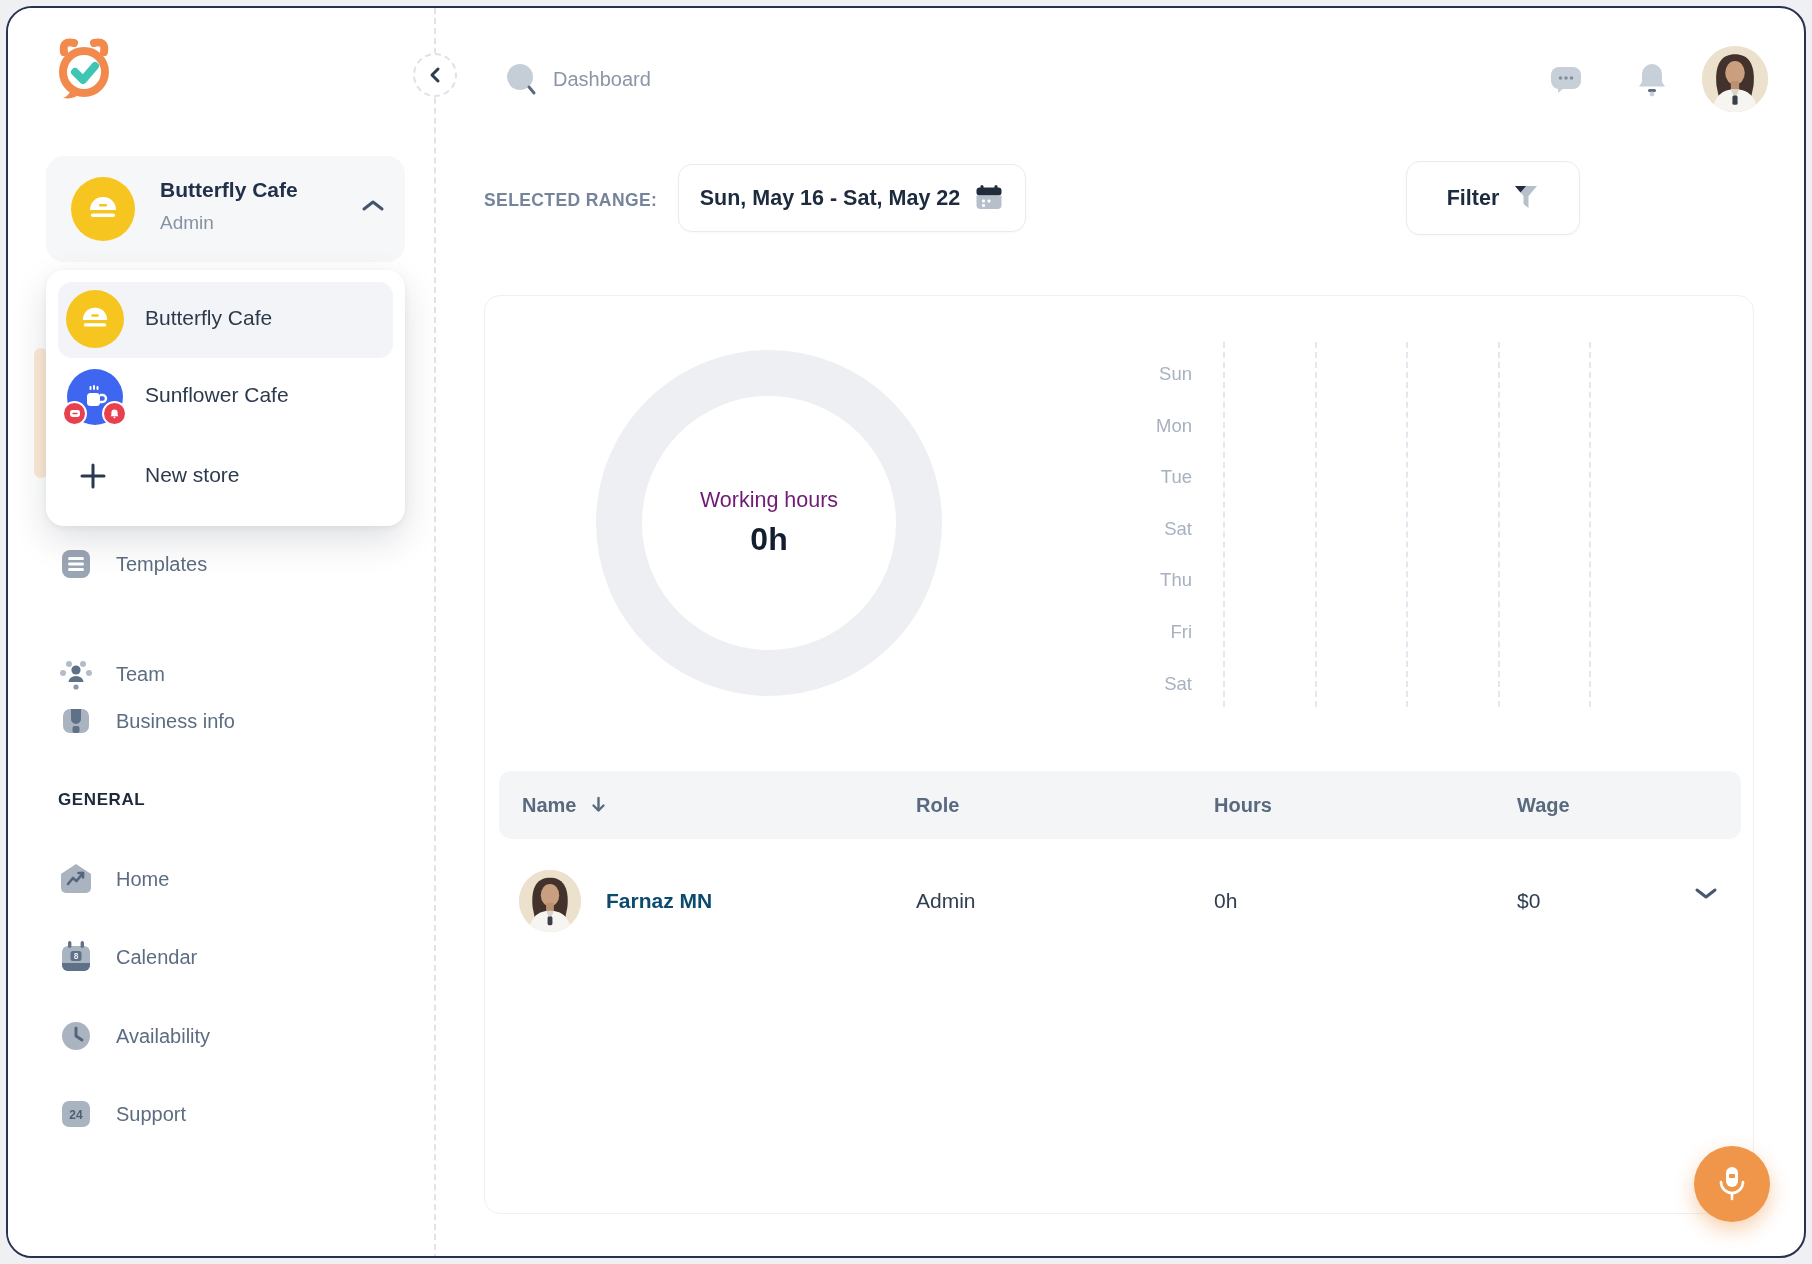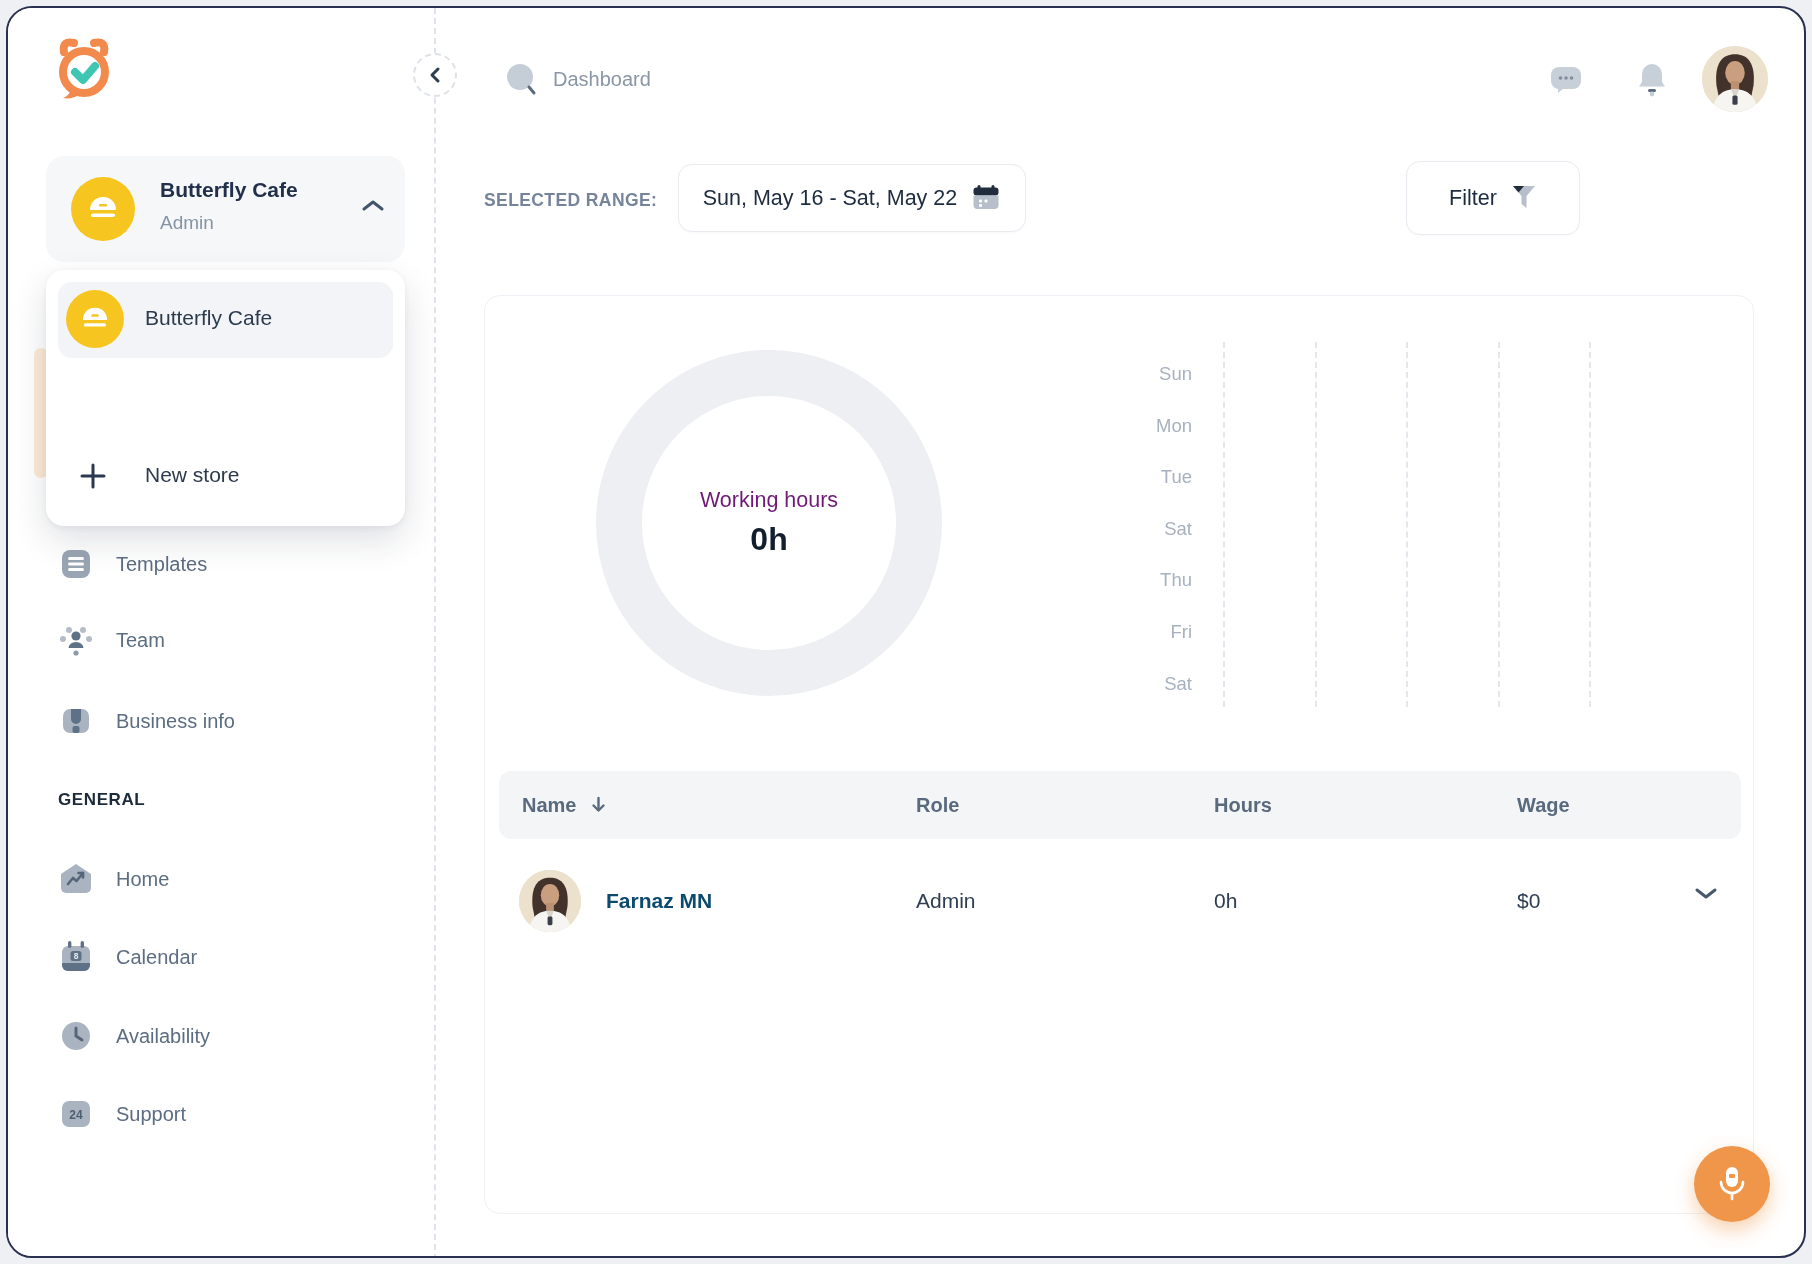--- a/index.html
+++ b/index.html
@@ -29,21 +29,21 @@
 
   
   .topbar-title { font-size:20px; color:#8a96a6; font-weight:500; }
   .round-icon-btn { cursor:pointer; }
   .avatar { border-radius:50%; overflow:hidden; background:#ece1cc; }
 
   
   .range-label { font-size:17.5px; font-weight:800; letter-spacing:.4px; color:#76849b; }
   .btn { background:#fff; border:1.5px solid #e8ebf0; border-radius:14px; display:flex; align-items:center;
          justify-content:center; gap:14px; cursor:pointer; box-shadow:0 1px 2px rgba(25,35,60,.03); }
-  .btn-label { font-size:21.5px; font-weight:400; color:#1d2b3e; }
+  .btn-label { font-size:21.5px; font-weight:700; color:#1d2b3e; }
 
   
   #panel { left:476px; top:287px; width:1270px; height:919px; background:#fff; border:1.5px solid #edf0f4; border-radius:16px; }
   .donut { left:111px; top:54px; width:346px; height:346px; border-radius:50%; border:46px solid #edeff3;
            display:flex; flex-direction:column; align-items:center; justify-content:center; gap:8px; }
   .donut-label { font-size:21.5px; color:#701a75; font-weight:500; }
   .donut-value { font-size:32px; color:#131f2e; font-weight:800; }
   .day-label { position:absolute; width:97px; text-align:right; font-size:18.5px; color:#a7b1c0; line-height:26px; }
   .gridline { position:absolute; top:46px; height:365px; width:0; border-left:2px dashed #e4e8ee; }
 
@@ -95,41 +95,65 @@
         <div class="abs icon-circle" style="left:20px; top:8px; width:58px; height:58px; background:#F6C51F;">
           <svg width="32" height="28" viewBox="0 0 34 30">
             <path d="M17 3 c8 0 13 6 13 13 H4 C4 9 9 3 17 3 Z" fill="#fff"></path>
             <rect x="13" y="10" width="8" height="2.6" rx="1.3" fill="#F6C51F"></rect>
             <rect x="5" y="19.5" width="24" height="3.6" rx="1.8" fill="#fff"></rect>
           </svg>
         </div>
         <div class="abs dd-label" style="left:99px; top:24px;">Butterfly Cafe</div>
       </div>
 
+      <div class="abs" style="left:0; top:96px; width:359px; height:70px; cursor:pointer;">
+        <div class="abs icon-circle" style="left:21px; top:3px; width:56px; height:56px; background:#3F66F0;">
+          <svg width="30" height="28" viewBox="0 0 30 28">
+            <rect x="7" y="10" width="13" height="13" rx="3.5" fill="#fff"></rect>
+            <path d="M20 12 h2.5 a3.5 3.5 0 0 1 0 7 H20" fill="none" stroke="#fff" stroke-width="2.4"></path>
+            <rect x="9.5" y="3" width="2" height="4" rx="1" fill="#fff"></rect>
+            <rect x="13" y="2" width="2" height="5" rx="1" fill="#fff"></rect>
+            <rect x="16.5" y="3" width="2" height="4" rx="1" fill="#fff"></rect>
+          </svg>
+        </div>
+        <div class="abs icon-circle" style="left:16px; top:35px; width:25px; height:25px; background:#E8404E; border:2px solid #fff;">
+          <svg width="12" height="10" viewBox="0 0 12 10">
+            <rect x="1" y="1" width="10" height="7" rx="2.4" fill="#fff"></rect>
+            <rect x="3.4" y="3.8" width="5.2" height="1.5" rx="0.75" fill="#E8404E"></rect>
+          </svg>
+        </div>
+        <div class="abs icon-circle" style="left:56px; top:35px; width:25px; height:25px; background:#E8404E; border:2px solid #fff;">
+          <svg width="11" height="11" viewBox="0 0 16 16">
+            <path d="M8 2 a4.5 4.5 0 0 1 4.5 4.5 V10 l1.2 2 H2.3 L3.5 10 V6.5 A4.5 4.5 0 0 1 8 2 Z" fill="#fff"></path>
+            <circle cx="8" cy="13.6" r="1.4" fill="#fff"></circle>
+          </svg>
+        </div>
+        <div class="abs dd-label" style="left:99px; top:17px;">Sunflower Cafe</div>
+      </div>
 
       <div class="abs" style="left:0; top:176px; width:359px; height:62px; cursor:pointer;">
         <svg class="abs" style="left:32px; top:15px;" width="30" height="30" viewBox="0 0 30 30">
           <line x1="15" y1="4" x2="15" y2="26" stroke="#2b3950" stroke-width="3" stroke-linecap="round"></line>
           <line x1="4" y1="15" x2="26" y2="15" stroke="#2b3950" stroke-width="3" stroke-linecap="round"></line>
         </svg>
         <div class="abs dd-label" style="left:99px; top:17px;">New store</div>
       </div>
     </div>
 
     <div class="abs nav-item" style="top:528px;">
       <svg class="abs nav-icon" viewBox="0 0 36 36">
         <rect x="4" y="4" width="28" height="28" rx="8" fill="#9aa5b4"></rect>
         <rect x="10" y="11" width="16" height="3" rx="1.5" fill="#fff"></rect>
         <rect x="10" y="16.5" width="16" height="3" rx="1.5" fill="#fff"></rect>
         <rect x="10" y="22" width="16" height="3" rx="1.5" fill="#fff"></rect>
       </svg>
       <div class="abs nav-label">Templates</div>
     </div>
 
-    <div class="abs nav-item" style="top:604px;">
+    <div class="abs nav-item" style="top:638px;">
       <svg class="abs nav-icon" viewBox="0 0 36 36">
         <circle cx="11" cy="8" r="3" fill="#b3bcc8"></circle>
         <circle cx="25" cy="8" r="3" fill="#b3bcc8"></circle>
         <circle cx="5" cy="17" r="3" fill="#b3bcc8"></circle>
         <circle cx="31" cy="17" r="3" fill="#b3bcc8"></circle>
         <circle cx="18" cy="14" r="4.6" fill="#5f7186"></circle>
         <path d="M10.5 26 a7.5 6 0 0 1 15 0 z" fill="#5f7186"></path>
         <circle cx="18" cy="31" r="2.6" fill="#8d99aa"></circle>
       </svg>
       <div class="abs nav-label">Team</div>

